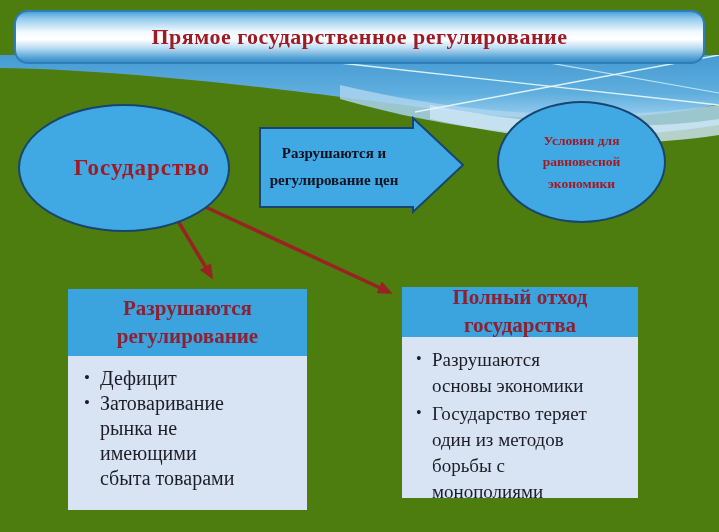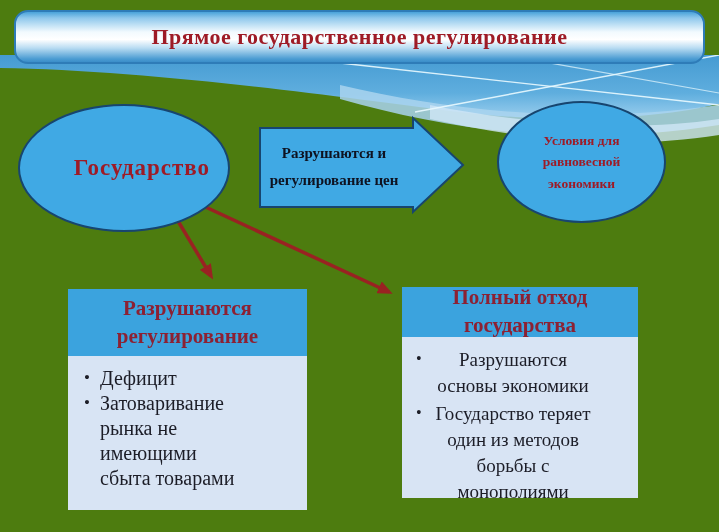--- a/index.html
+++ b/index.html
@@ -87,21 +87,21 @@
   .overregulation-box .box-body{
     height:144px;padding:10px 6px 0 14px;
     font-size:20px;line-height:25px;
   }
   .withdrawal-box .box-body{
     height:151px;padding:10px 6px 0 12px;
     font-size:19px;line-height:26px;
   }
   .box-body li{position:relative;padding-left:18px;}
   .overregulation-box .box-body li{max-width:150px;}
-  .withdrawal-box .box-body li{max-width:162px;margin-bottom:2px;text-align:center;}
+  .withdrawal-box .box-body li{max-width:162px;margin-bottom:2px;}
   .box-body li::before{
     content:"•";
     position:absolute;left:2px;top:-1px;
     font-size:0.85em;
   }
 </style>
 </head>
 <body>
 
 <div class="slide">

